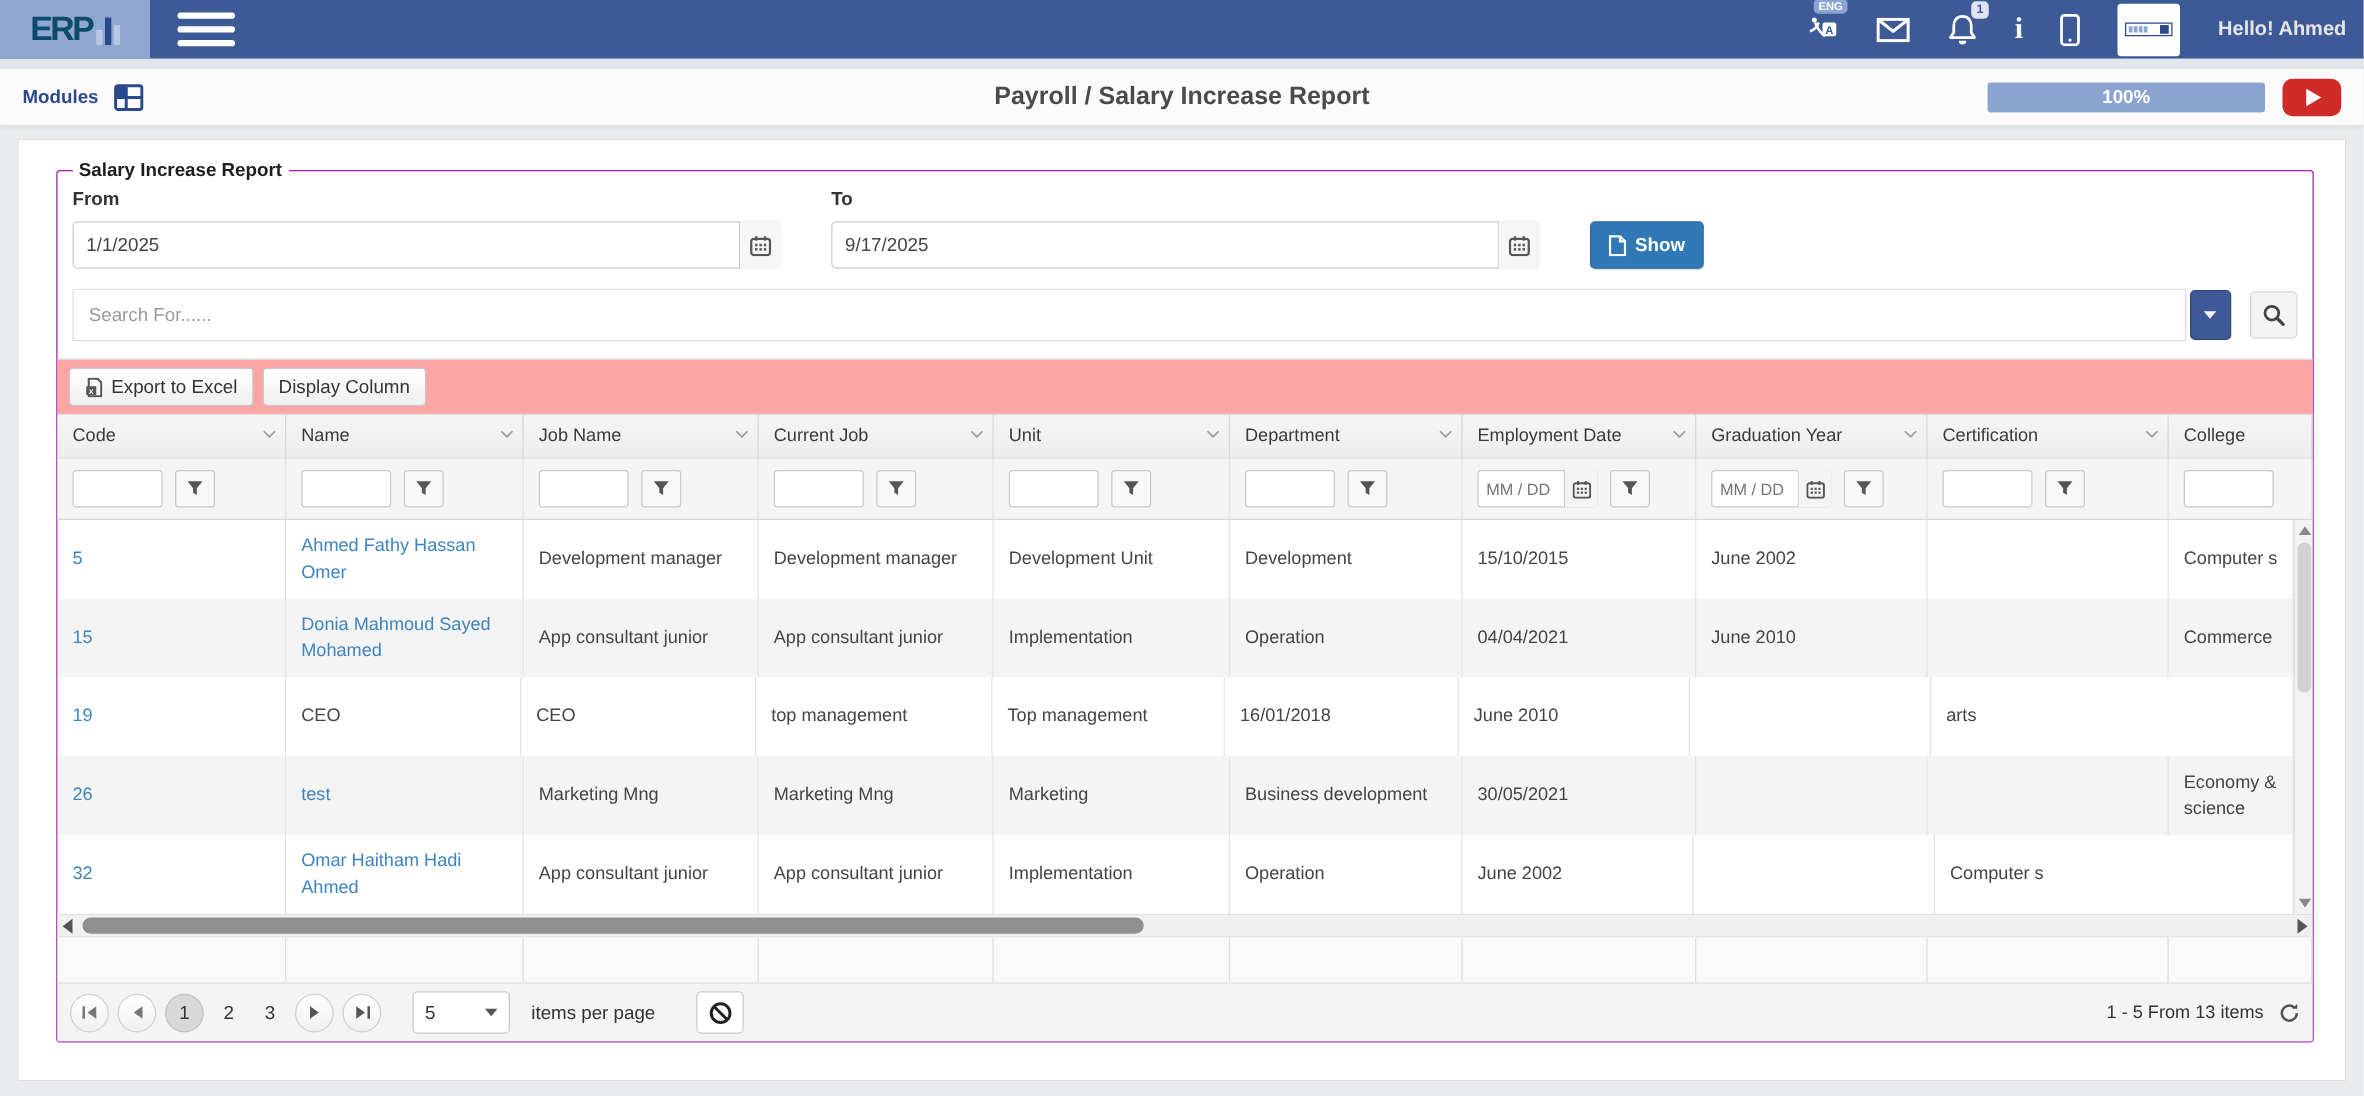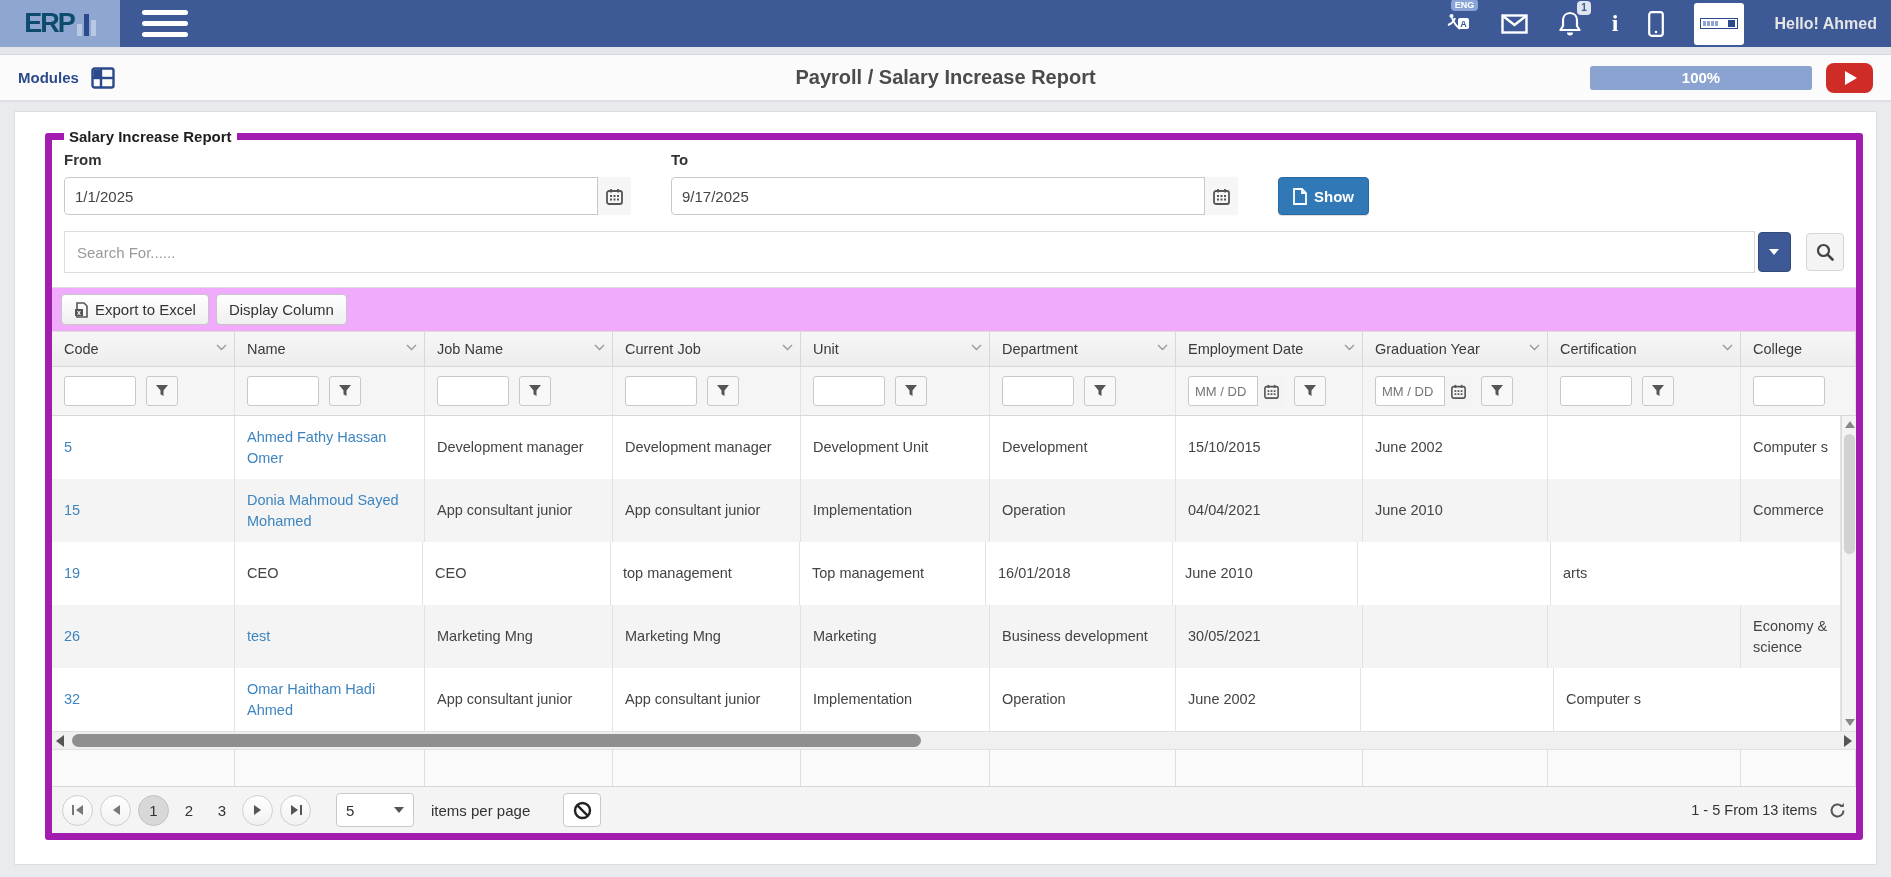--- a/index.html
+++ b/index.html
@@ -38,39 +38,39 @@
   .modules-label { color:#2b4a8b; font-weight:bold; font-size:15px; }
   .page-title { position:absolute; left:50%; transform:translateX(-50%); font-size:20px; font-weight:bold; color:#4b4b4b; white-space:nowrap; }
   .sub-right { margin-left:auto; display:flex; align-items:center; gap:14px; }
   .progress-track { width:222px; height:24px; background:#c6d0e5; border-radius:3px; overflow:hidden; position:relative; }
   .progress-fill { position:absolute; inset:0; background:#8ba3d1; }
   .progress-label { position:absolute; inset:0; display:flex; align-items:center; justify-content:center; color:#fff; font-weight:bold; font-size:15px; }
   .yt-btn { width:47px; height:30px; background:#cf2b27; border:none; border-radius:8px; display:flex; align-items:center; justify-content:center; cursor:pointer; }
   .yt-btn .tri { width:0; height:0; border-left:12px solid #fff; border-top:7px solid transparent; border-bottom:7px solid transparent; margin-left:3px; }
   
   .panel { margin:10px 14px; background:#fff; border:1px solid #dedee2; height:754px; padding:16px 30px 0; }
-  fieldset.report { border:7px solid #a21caf; border-radius:3px; padding:4px 12px 0; }
+  fieldset.report { border:1px solid #a21caf; border-radius:3px; padding:4px 12px 0; }
   fieldset.report legend { font-weight:bold; font-size:15px; color:#1d1d1d; padding:0 5px; margin-left:0; }
   
   .form-row { display:flex; align-items:flex-end; gap:40px; margin-top:2px; }
   .date-group { width:567px; }
   .field-label { font-weight:bold; font-size:15px; color:#333; margin-bottom:9px; }
   .date-wrap { position:relative; }
   .date-input { width:100%; height:38px; border:1px solid #c9c9c9; border-radius:4px; padding:0 44px 0 10px; font-size:15px; color:#444; font-family:inherit; background:#fff; }
   .cal-btn { position:absolute; right:0; top:0; width:34px; height:38px; border:none; border-left:1px solid #c9c9c9; background:#f6f6f6; border-radius:0 4px 4px 0; display:flex; align-items:center; justify-content:center; cursor:pointer; }
   .show-btn { height:38px; display:inline-flex; align-items:center; gap:7px; background:#3078b6; border:1px solid #2a6aa3; border-radius:4px; color:#fff; font-weight:bold; font-size:15px; padding:0 14px; cursor:pointer; box-shadow:0 1px 1px rgba(0,0,0,.15); }
   
   .search-row { display:flex; align-items:center; margin-top:16px; }
   .search-input { flex:1; height:42px; border:1px solid #ddd; padding:0 12px; font-size:15px; color:#555; font-family:inherit; }
   .search-input::placeholder { color:#9a9a9a; }
   .dd-btn { width:33px; height:40px; margin-left:3px; background:#3d5a96; border:1px solid #32497c; border-radius:4px; display:flex; align-items:center; justify-content:center; cursor:pointer; }
   .dd-btn .caret { width:0; height:0; border-top:6px solid #fff; border-left:5px solid transparent; border-right:5px solid transparent; }
   .search-btn { width:38px; height:38px; margin-left:15px; background:#f4f4f4; border:1px solid #d6d6d6; border-radius:4px; display:flex; align-items:center; justify-content:center; cursor:pointer; }
   
-  .toolbar { margin:14px -12px 0; background:#f0abfc; border-top:1px solid #ddd; border-bottom:1px solid #ddd; padding:6px 9px; display:flex; gap:7px; }
+  .toolbar { margin:14px -12px 0; background:#fca5a5; border-top:1px solid #ddd; border-bottom:1px solid #ddd; padding:6px 9px; display:flex; gap:7px; }
   .tb-btn { display:inline-flex; align-items:center; gap:7px; background:linear-gradient(#ffffff,#efefef); border:1px solid #c6c6c6; border-radius:4px; padding:4px 12px; font-size:15px; color:#333; font-family:inherit; height:31px; cursor:pointer; }
   
   .grid { margin:0 -12px; }
   .c0{width:183px;} .c1{width:190px;} .c2{width:188px;} .c3{width:188px;} .c4{width:189px;}
   .c5{width:186px;} .c6{width:187px;} .c7{width:185px;} .c8{width:193px;} .c9{flex:1; min-width:0;}
   .grid-header { display:flex; background:linear-gradient(#f6f6f6,#ededed); border-bottom:1px solid #d8d8d8; overflow:hidden; }
   .h-cell { position:relative; padding:9px 26px 9px 12px; font-size:14.5px; color:#3a3a3a; border-right:1px solid #d8d8d8; white-space:nowrap; overflow:hidden; cursor:pointer; flex-shrink:0; }
   .h-cell.c9 { flex-shrink:1; }
   .h-cell .chev { position:absolute; right:7px; top:12px; }
   .grid-filter { display:flex; background:#f5f5f5; border-bottom:1px solid #d8d8d8; overflow:hidden; }

